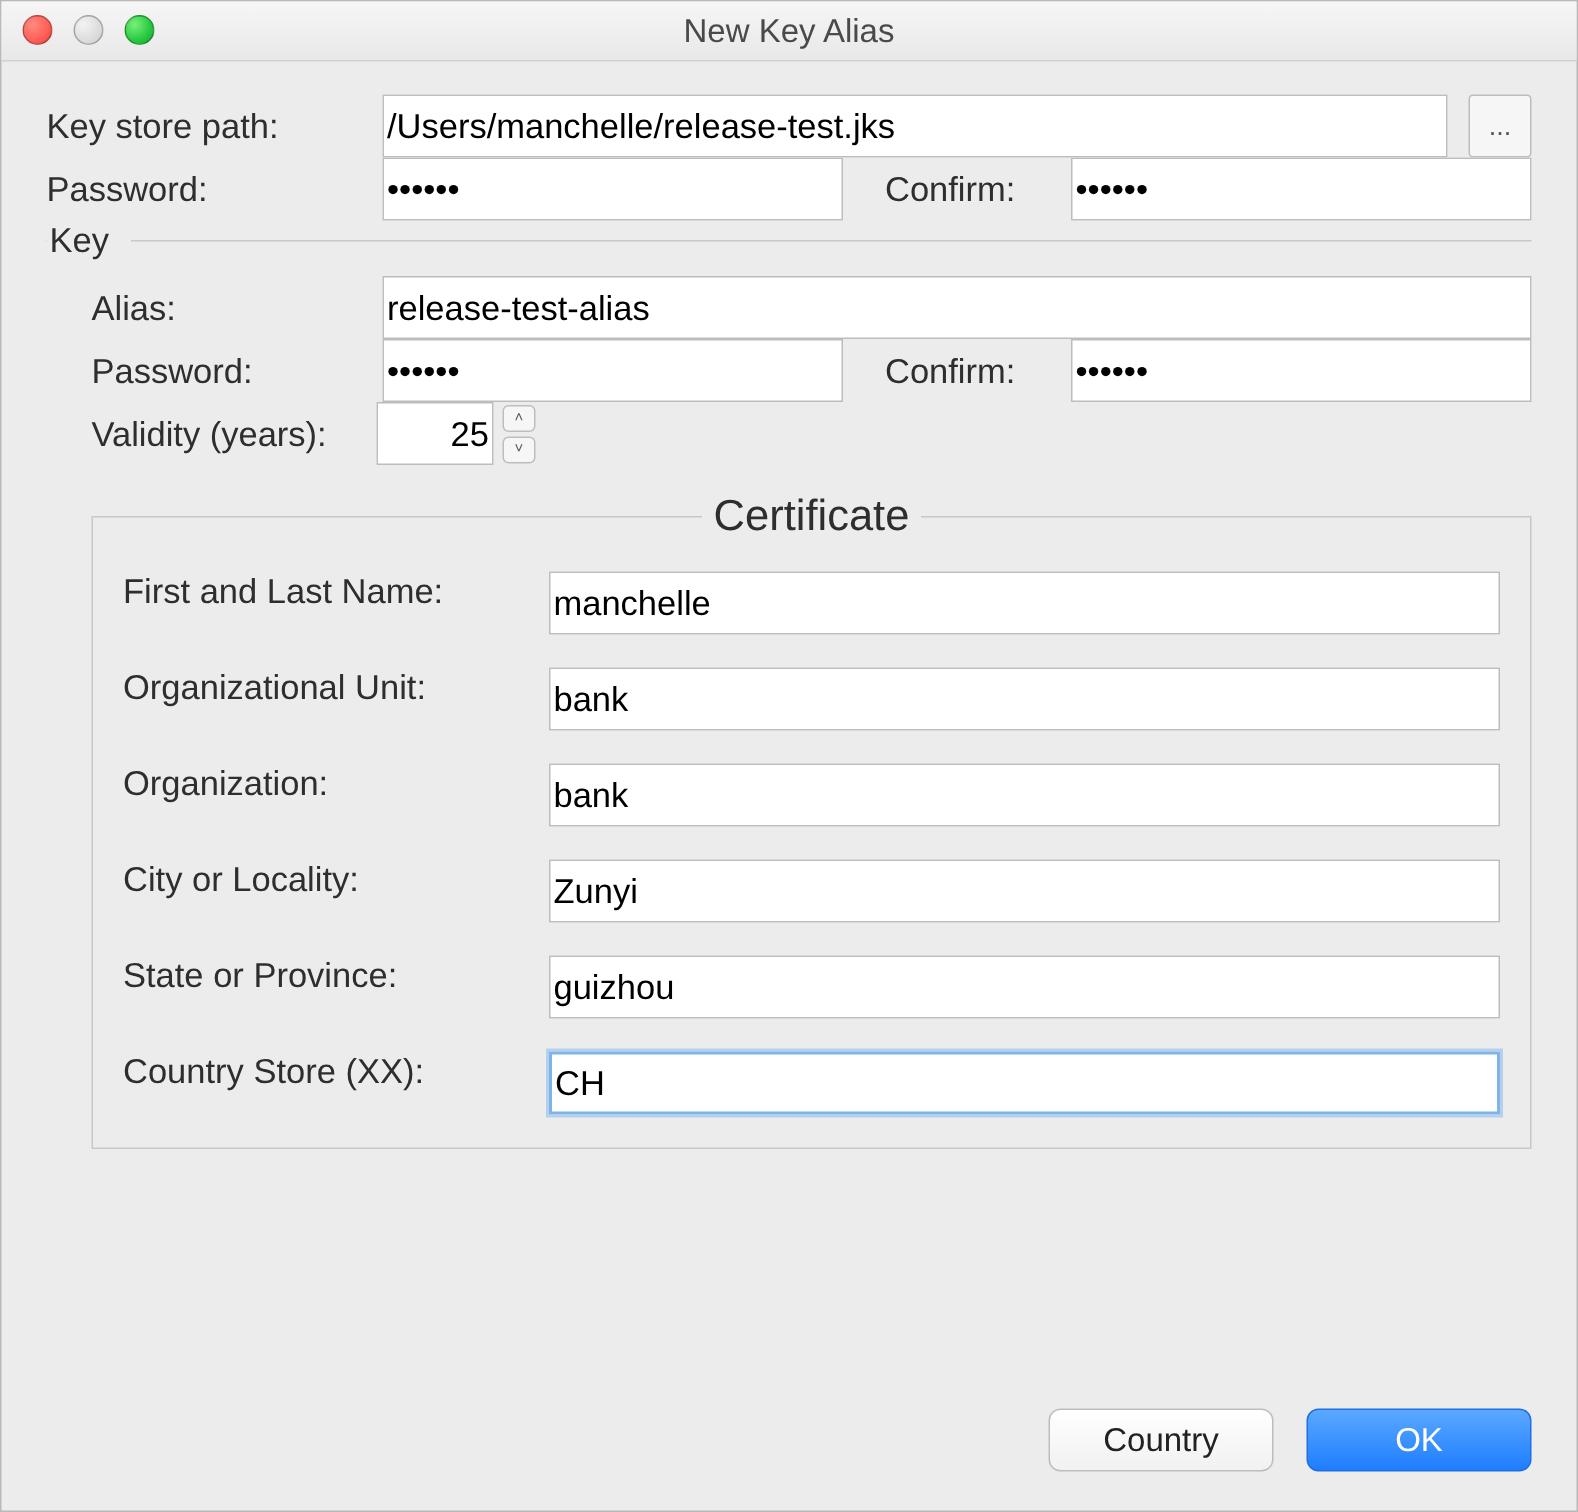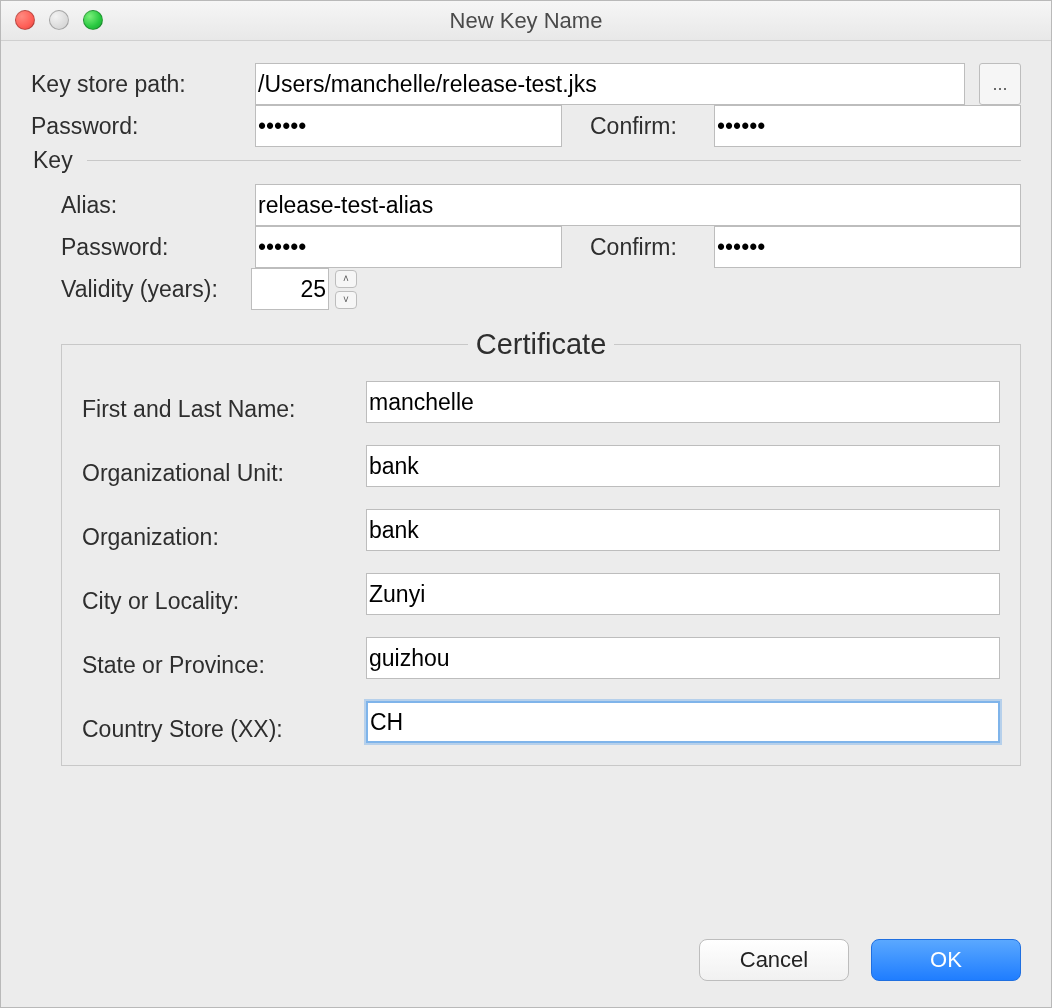--- a/index.html
+++ b/index.html
@@ -145,21 +145,21 @@
     margin: 0 0 0 30px;
     padding: 20px 20px 22px 20px;
   }
   fieldset.cert > legend {
     padding: 0 8px;
     font-size: 29px;
     text-align: center;
   }
   .cert-row {
     display: flex;
-    align-items: flex-end;
+    align-items: flex-start;
     margin-bottom: 22px;
     gap: 14px;
   }
   .cert-row:last-child { margin-bottom: 0; }
   .cert-label {
     flex: 0 0 270px;
     font-size: 23px;
   }
   .cert-row input { flex: 1; }
 
@@ -189,21 +189,21 @@
 <body>
 
 <div class="window">
 
   <div class="titlebar">
     <div class="traffic-lights">
       <div class="tl tl-close"></div>
       <div class="tl tl-min"></div>
       <div class="tl tl-max"></div>
     </div>
-    <div class="title">New Key Name</div>
+    <div class="title">New Key Alias</div>
   </div>
 
   <div class="content">
 
     <div class="row">
       <div class="label">Key store path:</div>
       <input type="text" class="grow" value="/Users/manchelle/release-test.jks" style="">
       <div class="browse-btn">
         <span>...</span>
       </div>
@@ -273,17 +273,17 @@
           <div class="cert-label">Country Store (XX):</div>
           <input type="text" id="country-input" value="CH" style="border: 2px solid rgb(127, 180, 234); box-shadow: rgba(127, 180, 234, 0.5) 0px 0px 0px 2px;">
         </div>
       </fieldset>
 
     </fieldset>
 
   </div>
 
   <div class="footer">
-    <button class="btn">Cancel</button>
+    <button class="btn">Country</button>
     <button class="btn btn-primary">OK</button>
   </div>
 
 </div>
 
 </body></html>

